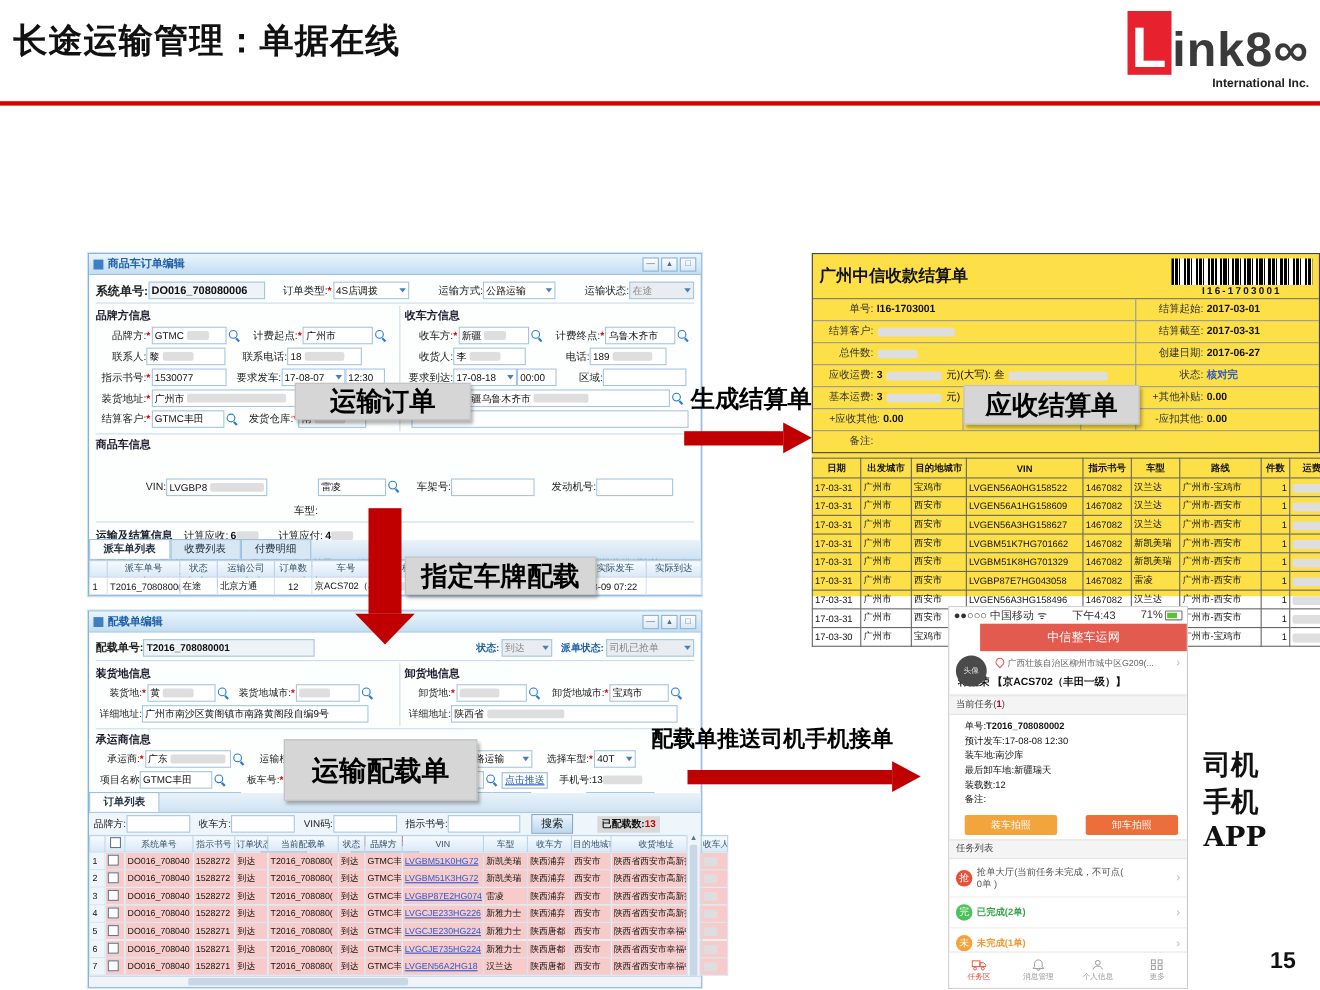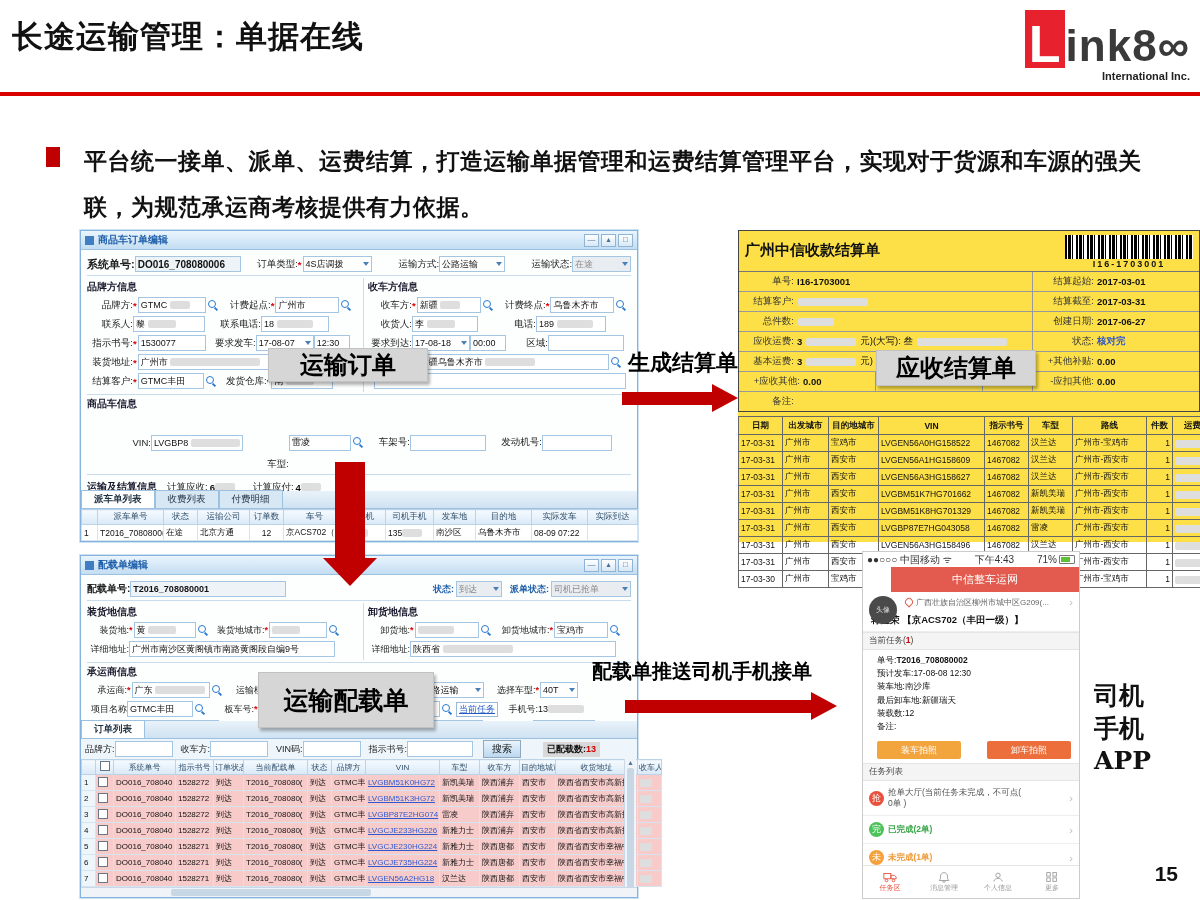--- a/index.html
+++ b/index.html
@@ -135,24 +135,20 @@
 
   <div class="slide-title">长途运输管理：单据在线</div>
   <div class="logo">
     <div class="logo-row">
       <div class="logo-l">L</div>
       <div class="logo-rest">ink8∞</div>
     </div>
     <div class="logo-sub">International Inc.</div>
   </div>
   <div class="redline"></div>
-  <div class="bullet-wrap">
-    <div class="bullet-sq"></div>
-    <div class="bullet-text">平台统一接单、派单、运费结算，打造运输单据管理和运费结算管理平台，实现对于货源和车源的强关联，为规范承运商考核提供有力依据。</div>
-  </div>
   <div class="pagenum">15</div>
 
   <div class="win" style="left:80px;top:230px;width:556px;height:310px;">
     <div class="tbar">
       <span class="ticon"></span>
       <span class="ttl">商品车订单编辑</span>
       <span class="wbtn">—</span>
       <span class="wbtn">▴</span>
       <span class="wbtn">□</span>
     </div>
@@ -705,21 +701,21 @@
         <span class="inp" style="width:76px;">
             <span>豫P　（丰田一</span>
           </span>
           <span class="mag"></span>
         <span class="lab" style="width:34px;">司机:</span>
           <span class="rq">*</span>
         <span class="inp" style="width:42px;">
             <span class="blur b28"></span>
           </span>
           <span class="mag"></span>
-        <span class="link" style="border:1px solid #9bb8d8;padding:0 2px;margin-left:3px;">当前任务</span>
+        <span class="link" style="border:1px solid #9bb8d8;padding:0 2px;margin-left:3px;">点击推送</span>
         <span class="lab" style="width:40px;">手机号:</span>
         <span>13</span>
           <span class="blur b36"></span>
         </div>
       <div class="frow">
           <span class="lab" style="width:46px;">身份证号:</span>
         <span class="inp dis" style="width:80px;">
             <span class="blur b50"></span>
           </span>
         <span class="lab" style="width:52px;">定位器号:</span>
@@ -1017,20 +1013,21 @@
             <rect x="9" y="7" width="4" height="4" fill="none" stroke="currentColor"></rect>
           </svg>
         <span>更多</span>
         </div>
     </div>
   </div>
 
   <div class="glab" style="left:876px;top:350px;width:158px;height:34px;font-size:24px;">应收结算单</div>
   <div class="glab" style="left:268px;top:348px;width:158px;height:32px;font-size:24px;">运输订单</div>
   <div class="glab" style="left:258px;top:672px;width:174px;height:54px;font-size:25px;">运输配载单</div>
+  <div class="glab" style="left:368px;top:506px;width:172px;height:33px;font-size:24px;">指定车牌配载</div>
 
   <div class="arrlab" style="left:628px;top:348px;font-size:22px;">生成结算单</div>
   <div class="arr-r" style="left:622px;top:384px;">
     <div class="shaft" style="width:90px;"></div>
       <div class="head"></div>
   </div>
 
   <div class="arr-d" style="left:323px;top:462px;">
     <div class="shaft" style="height:96px;"></div>
       <div class="head"></div>

